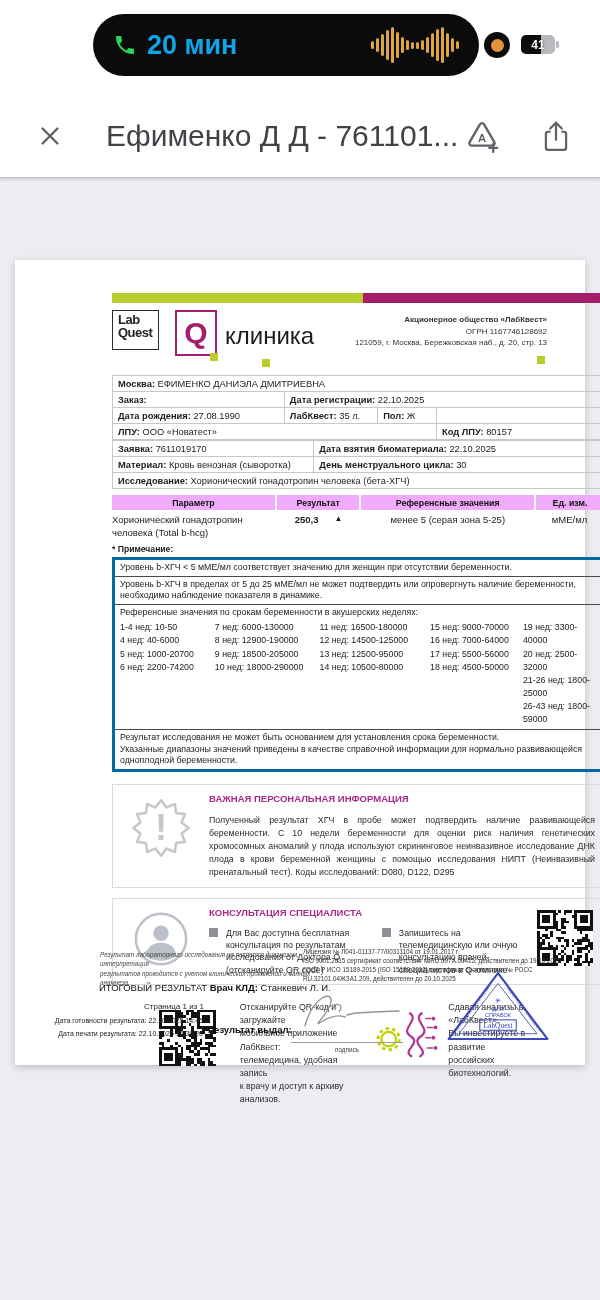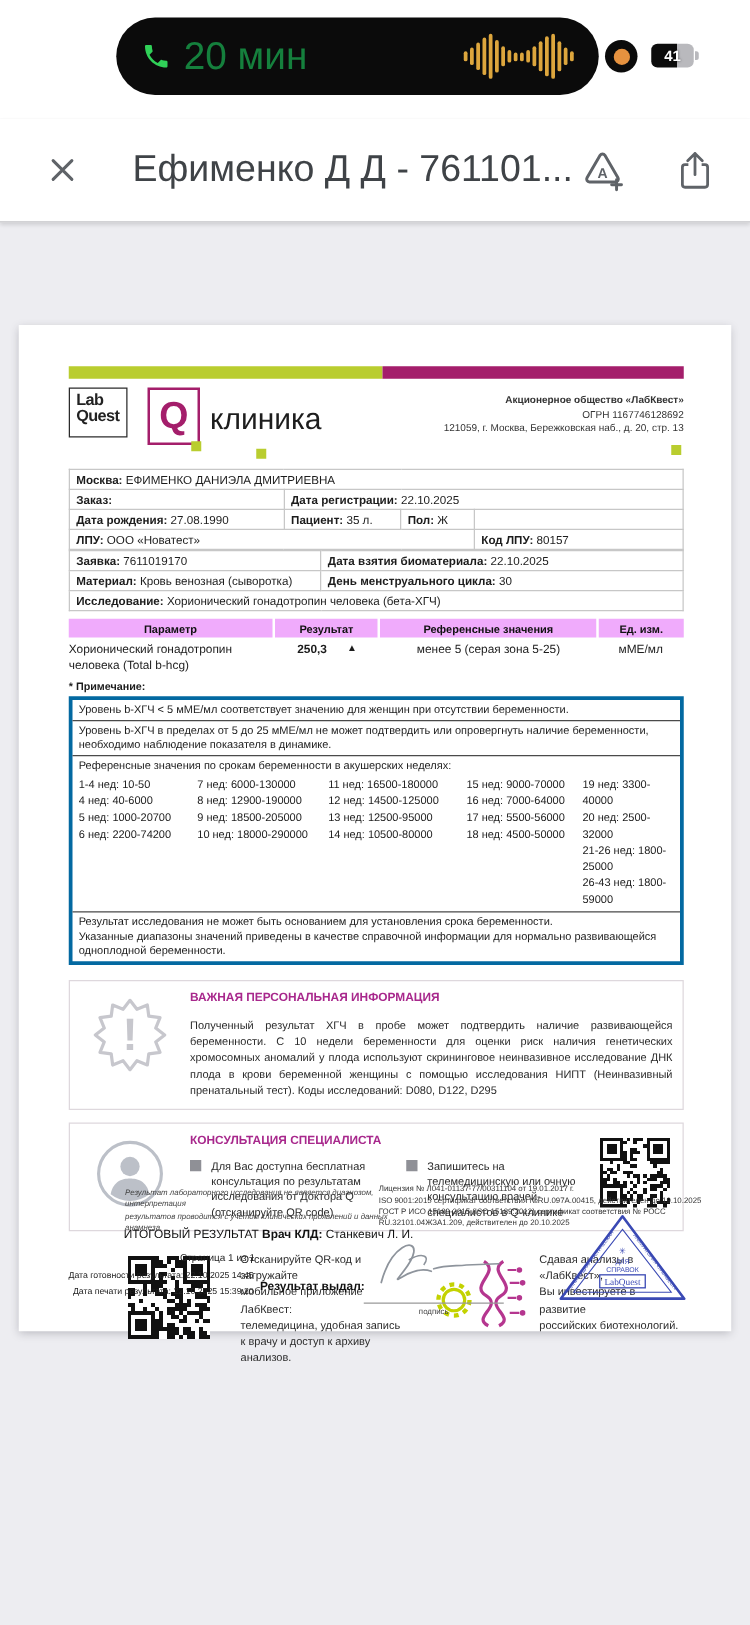--- a/index.html
+++ b/index.html
@@ -4,21 +4,21 @@
 <style>
   * { margin:0; padding:0; box-sizing:border-box; }
   html,body { width:600px; height:1300px; }
   body { font-family:"Liberation Sans","DejaVu Sans",sans-serif; background:#ededf1; position:relative; overflow:hidden; }
 
   
   .statusbar { position:absolute; left:0; top:0; width:600px; height:95px; background:#fff; }
   .island { position:absolute; left:93px; top:14px; width:386px; height:62px; background:#0b0b0b; border-radius:31px;
             display:flex; align-items:center; justify-content:space-between; padding:0 20px; }
   .call-left { display:flex; align-items:center; gap:10px; }
-  .call-label { color:#15803d; font-size:31px; font-weight:400; }
+  .call-label { color:#0ea5e9; font-size:27px; font-weight:700; }
   .wave { display:flex; align-items:center; gap:2px; height:40px; }
   .wave i { display:block; width:3px; border-radius:2px; background:#dda63d; }
   .recdot { position:absolute; left:484px; top:32px; width:26px; height:26px; border-radius:50%; background:#0b0b0b;
             display:flex; align-items:center; justify-content:center; }
   .recdot b { width:13px; height:13px; border-radius:50%; background:#e6923f; }
   .battery { position:absolute; left:521px; top:35px; width:34px; height:19px; border-radius:5px;
              background:linear-gradient(to right,#0d0d0d 0 60%,#b9b9bd 60%); display:flex; align-items:center; justify-content:center; }
   .battery span { color:#fff; font-size:12px; font-weight:bold; text-shadow:0 0 2px rgba(0,0,0,.7); }
   .battery::after { content:""; position:absolute; right:-4px; top:6px; width:3px; height:7px; background:#b9b9bd; border-radius:0 2px 2px 0; }
 
@@ -26,21 +26,21 @@
             border-bottom:1px solid #c4c4c8; box-shadow:0 2px 3px rgba(0,0,0,.12); display:flex; align-items:center; }
   .nav-close { margin-left:30px; width:40px; height:40px; display:flex; align-items:center; justify-content:center; }
   .nav-title { margin-left:36px; font-size:30px; color:#3f4347; flex:1; white-space:nowrap; overflow:hidden; }
   .nav-ic { width:44px; height:44px; display:flex; align-items:center; justify-content:center; }
   .nav-ic.add { margin-right:30px; }
   .nav-ic.share { margin-right:22px; }
 
   
   .card { position:absolute; left:15px; top:260px; width:570px; height:805px; background:#fff;
           box-shadow:0 2px 7px rgba(50,50,65,.28); font-size:9.5px; color:#1c1c1c; }
-  .content { padding:0 38px 0 40px; }
+  .content { padding:0 38px 0 50px;margin-left:47px; }
 
   .brandbar { margin-top:33px; display:flex; height:10px; width:492px; }
   .brandbar .g { width:51%; background:#b9cd2f; }
   .brandbar .m { width:49%; background:#a41e6b; }
 
   .logorow { position:relative; margin-top:7px; height:52px; display:flex; }
   .lq-box { width:47px; height:40px; border:1.5px solid #2b2b2b; padding:2px 0 0 5px; line-height:1.0; }
   .lq-box div { font-size:13px; font-weight:bold; color:#222; letter-spacing:-0.5px; }
   .q-box { margin-left:16px; width:42px; height:46px; border:2px solid #a41e6b; display:flex; align-items:center; justify-content:center; }
   .q-box span { font-size:30px; font-weight:bold; color:#a41e6b; }
@@ -196,21 +196,21 @@
       <tbody>
           <tr>
             <td colspan="4"><span class="lb">Москва:</span> <span>ЕФИМЕНКО ДАНИЭЛА ДМИТРИЕВНА</span></td>
           </tr>
       <tr>
         <td style="width:35%"><span class="lb">Заказ:</span> <span></span></td>
         <td colspan="3"><span class="lb">Дата регистрации:</span> <span>22.10.2025</span></td>
       </tr>
       <tr>
         <td><span class="lb">Дата рождения:</span> <span>27.08.1990</span></td>
-        <td style="width:19%"><span class="lb">Пациент:</span> <span>35 л.</span></td>
+        <td style="width:19%"><span class="lb">ЛабКвест:</span> <span>35 л.</span></td>
         <td style="width:12%"><span class="lb">Пол:</span> <span>Ж</span></td>
         <td style="width:34%"></td>
       </tr>
       <tr>
         <td colspan="3"><span class="lb">ЛПУ:</span> <span>ООО «Новатест»</span></td>
         <td><span class="lb">Код ЛПУ:</span> <span>80157</span></td>
       </tr>
     </tbody>
       </table>
 

